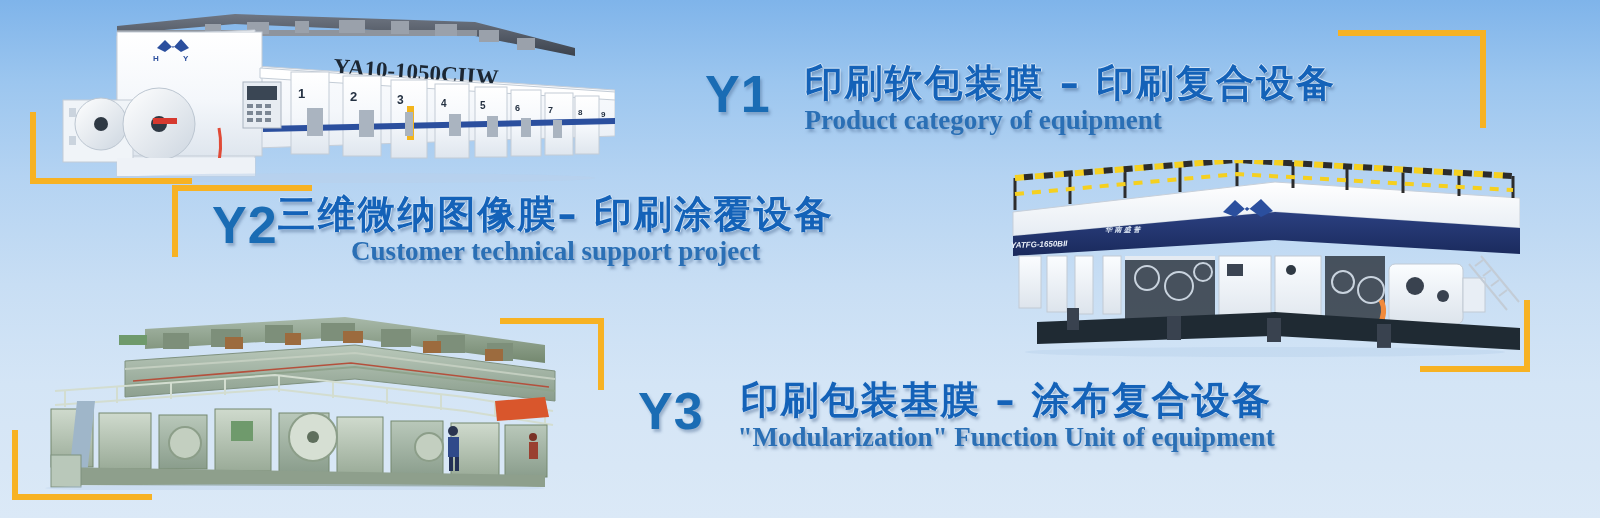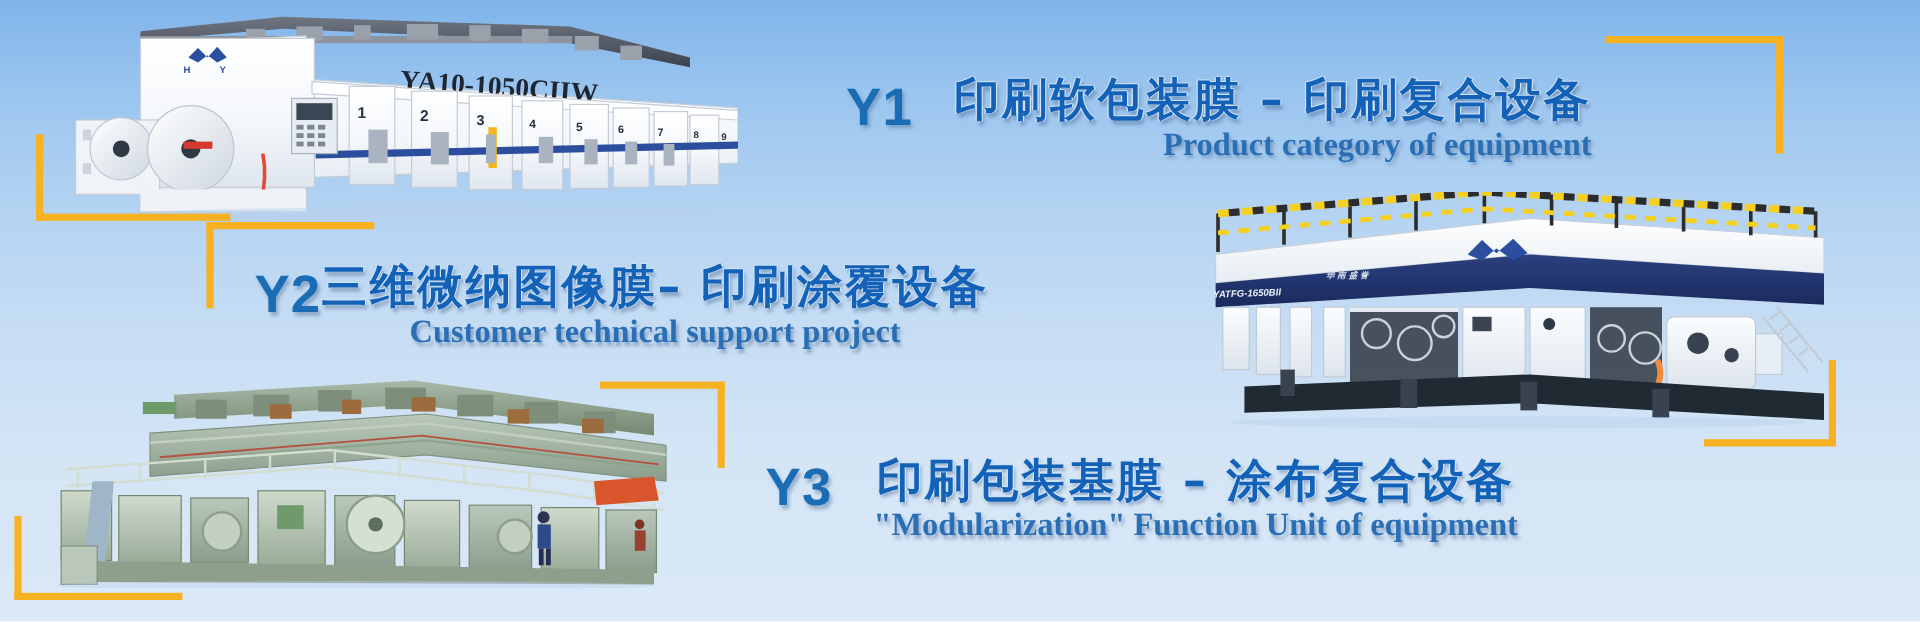--- a/index.html
+++ b/index.html
@@ -40,21 +40,21 @@
   
   .textblock {
     position: absolute;
     white-space: nowrap;
     display: flex;
     align-items: flex-start;
   }
   .ycode {
     font-family: "Liberation Sans", sans-serif;
     font-weight: bold;
-    font-size: 44px;
+    font-size: 52px;
     color: #1a6cb4;
     letter-spacing: 1px;
     text-shadow: 2px 3px 3px rgba(80,110,150,0.45);
     line-height: 1;
   }
   .tstack {
     display: flex;
     flex-direction: column;
     line-height: 1;
   }
@@ -410,27 +410,27 @@
     <i style="right:0; top:0; width:6px; height:72px;"></i>
   </div>
 
   <div class="bracket" style="left:12px; top:430px; width:140px; height:70px;">
     <i style="left:0; top:0; width:6px; height:70px;"></i>
     <i style="left:0; bottom:0; width:140px; height:6px;"></i>
   </div>
 
   <div class="textblock" style="left:705px; top:68px;">
     <div class="ycode">Y1</div>
-    <div class="tstack" style="margin-left:34px; margin-top:-4px;align-items:flex-end;">
+    <div class="tstack" style="margin-left:34px; margin-top:-4px;">
       <div class="cn">印刷软包装膜 – 印刷复合设备</div>
       <div class="en" style="margin-top:5px;">Product category of equipment</div>
     </div>
   </div>
 
-  <div class="textblock" style="left:212px; top:224px;">
+  <div class="textblock" style="left:212px; top:199px;">
     <div class="ycode">Y2</div>
     <div class="tstack" style="margin-top:-4px;">
       <div class="cn">三维微纳图像膜– 印刷涂覆设备</div>
       <div class="en" style="margin-top:5px;text-align:center;">Customer technical support project</div>
     </div>
   </div>
 
   <div class="textblock" style="left:638px; top:385px;">
     <div class="ycode">Y3</div>
     <div class="tstack" style="margin-left:34px; margin-top:-4px;align-items:center;">

